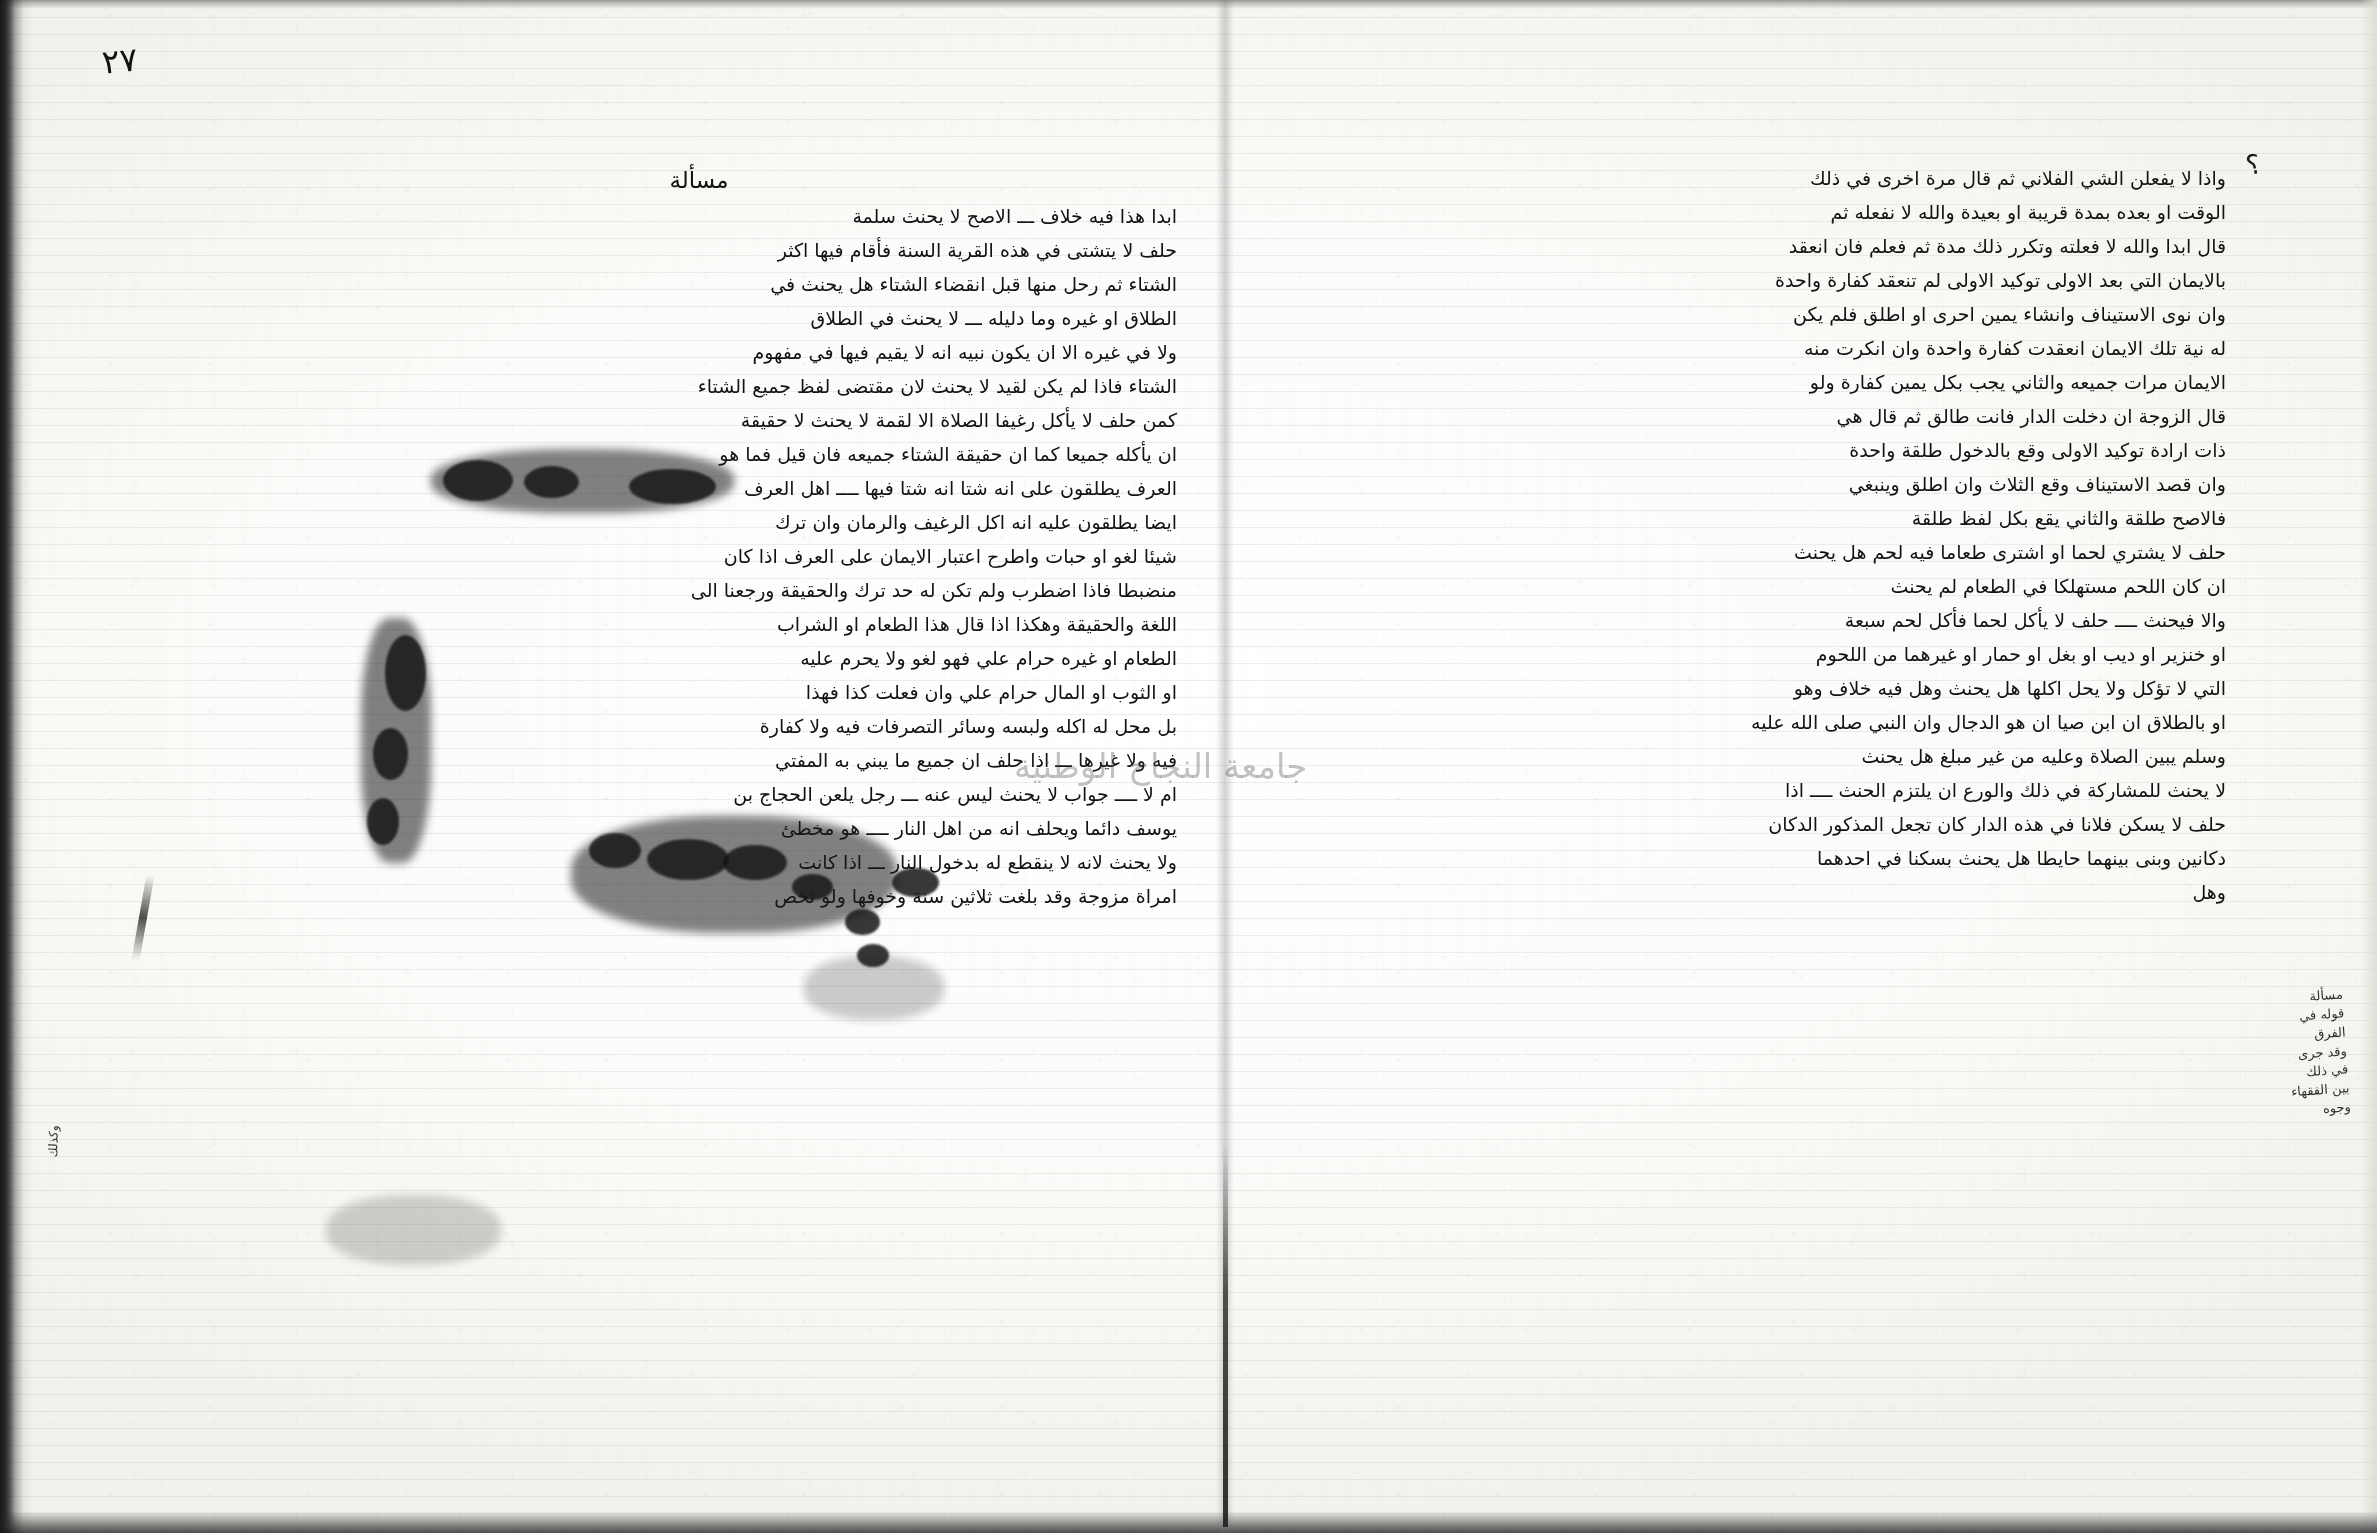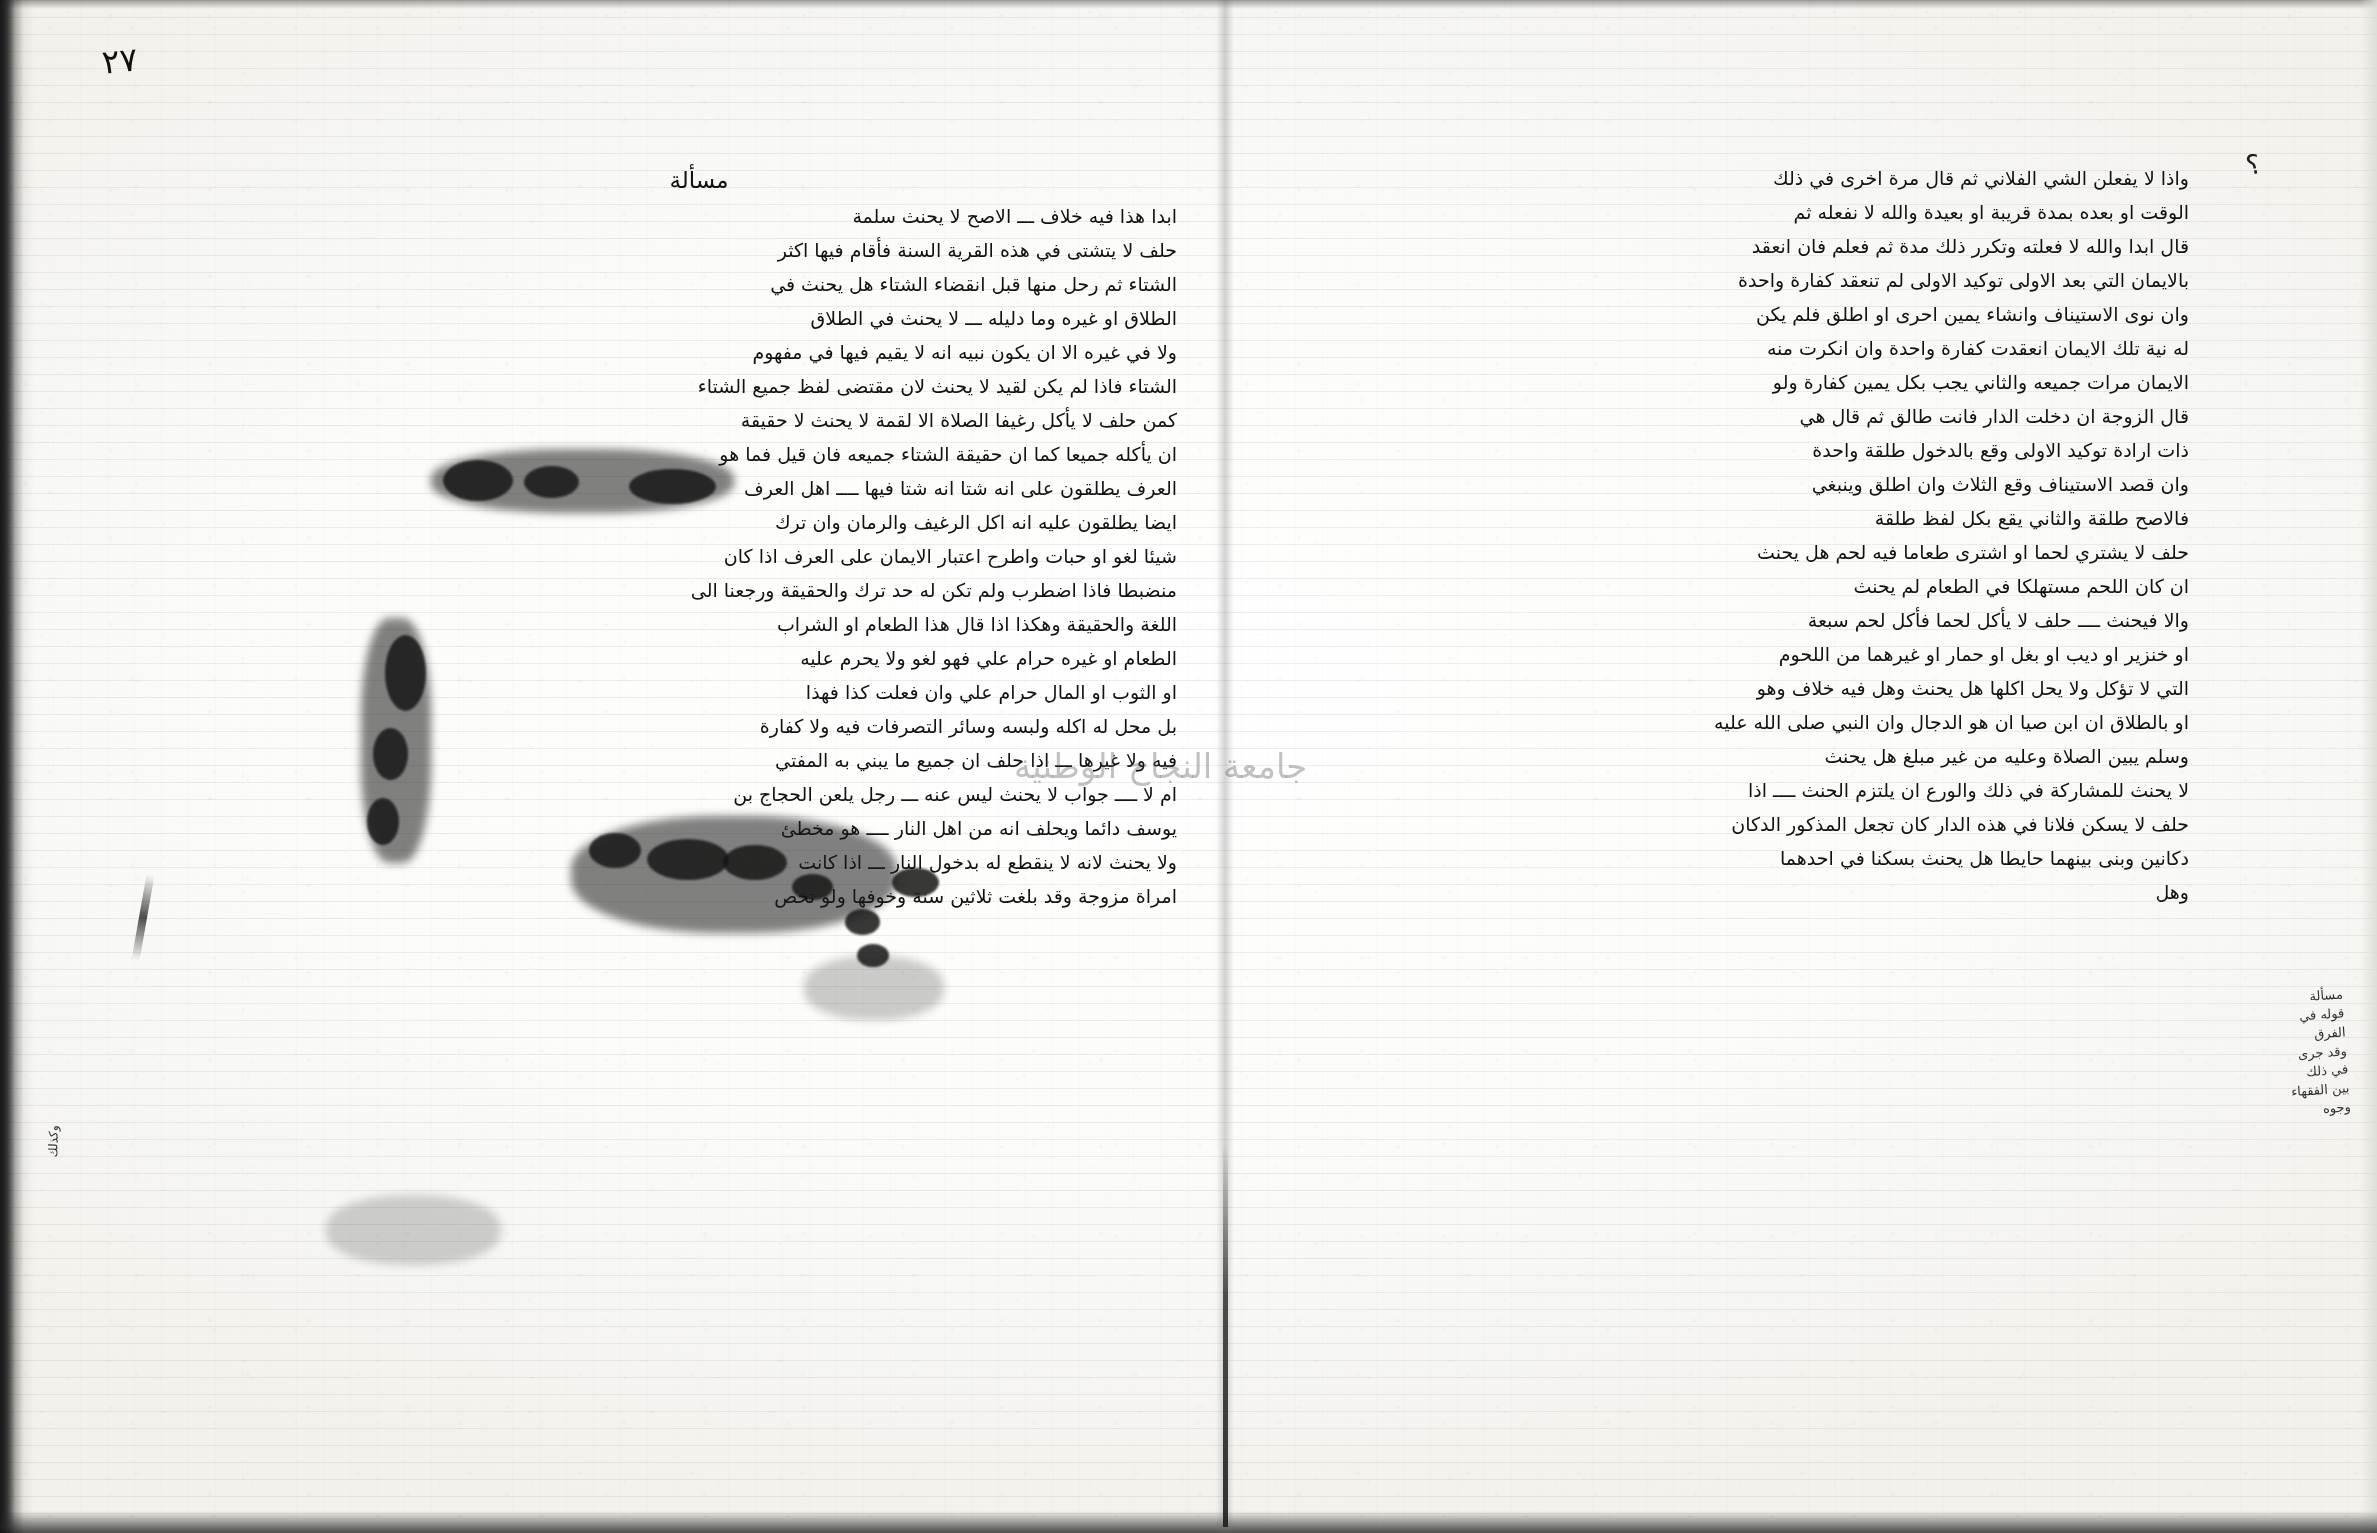--- a/index.html
+++ b/index.html
@@ -134,21 +134,21 @@
   #col-left {
     left: 221px;
     top: 169px;
     width: 956px;
     font-size: 19px;
   }
   #col-left .line { margin-bottom: 15px; }
 
   
   #col-right {
-    left: 1262px;
+    left: 1299px;
     top: 169px;
     width: 927px;
     font-size: 19px;
   }
   #col-right .line { margin-bottom: 15px; }
 
   .heading {
     font-size: 23px;
     text-align: center;
     letter-spacing: 1.2px;

